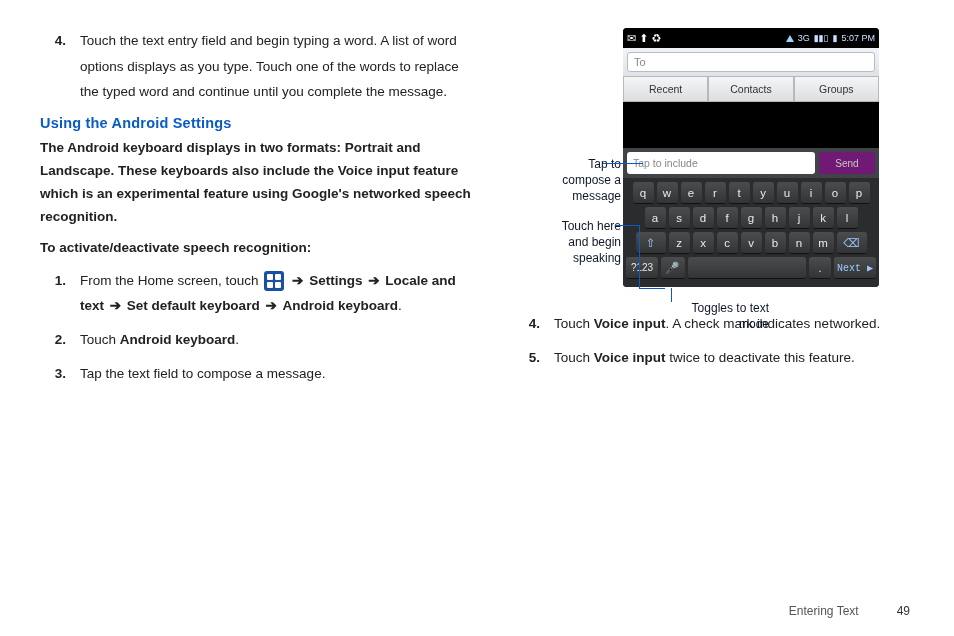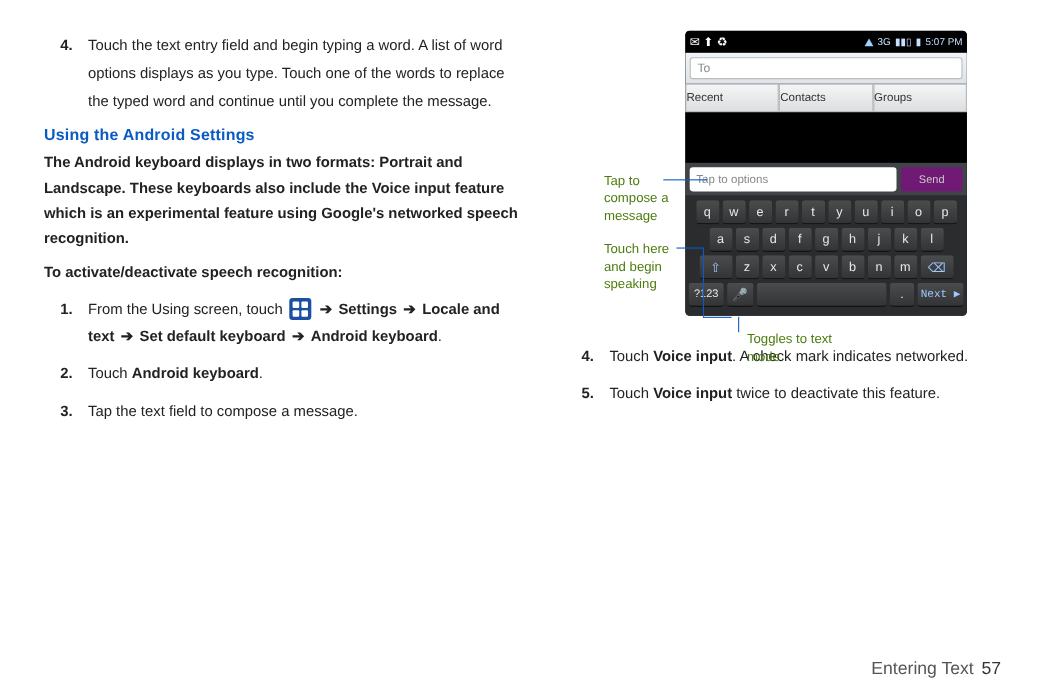--- a/index.html
+++ b/index.html
@@ -68,21 +68,21 @@
   }
   .to-input {
     background: #fff; border:1px solid #bbb; border-radius:3px;
     height: 20px; display:flex; align-items:center; padding:0 6px;
     font-size:11px; color:#888;
   }
   .tabs {
     display:flex; background:#e6e8ea;
   }
   .tabs .tab {
-    flex:1; text-align:left; font-size:10.5px; padding:6px 0;
+    flex:1; text-align:center; font-size:10.5px; padding:6px 0;
     background: linear-gradient(#f4f5f6,#dcdee0);
     border:1px solid #b8b8b8; color:#333;
   }
   .dark-area { background:#000; height:46px; }
   .compose-row {
     display:flex; gap:4px; padding:4px; background:#404448;
   }
   .compose-input {
     flex:1; background:#fff; border-radius:3px; height:22px;
     display:flex; align-items:center; padding:0 6px;
@@ -104,32 +104,32 @@
     border-bottom:1px solid #111;
   }
   .key.shift, .key.del { min-width:30px; color:#9fc8ff; }
   .key.fn { min-width:32px; font-size:10px;}
   .key.mic { min-width:24px; }
   .key.space { flex:1; }
   .key.dot { min-width:22px; }
   .key.next { min-width:42px; font-size:10px; color:#9fc8ff;font-family:Liberation Mono, monospace;}
   
   .callout {
-    position:absolute; font-size:12px; color:#4d7c0f; line-height:1.35;
-    text-align:left;
+    position:absolute; font-size:12px; color:#0f172a; line-height:1.35;
+    text-align:right;
   }
   .callout-line {
     position:absolute; border-top:1.5px solid #0a5bc4;
   }
   .callout-line.v { border-top:none; border-left:1.5px solid #0a5bc4; }
   
   .footer {
     position:absolute; bottom:18px; right:44px;
-    font-size:16px; color:#555;
-    display:flex; gap:7px; align-items:flex-start;
+    font-size:12px; color:#555;
+    display:flex; gap:38px; align-items:flex-start;
   }
   .footer .pnum { color:#333; }
 </style>
 </head>
 <body>
 
 <div class="cols">
 
   <div class="col col-left">
     <div class="step-row">
@@ -138,21 +138,21 @@
     </div>
 
     <div class="heading-blue">Using the Android Settings</div>
 
     <div class="para indent">The Android keyboard displays in two formats: Portrait and Landscape. These keyboards also include the Voice input feature which is an experimental feature using Google's networked speech recognition.</div>
     <div class="para indent">To activate/deactivate speech recognition:</div>
 
     <div class="step-row">
       <div class="step-num">1.</div>
       <div class="step-body">
-        <span>From the Using screen, touch </span>
+        <span>From the Home screen, touch </span>
         <span class="apps-icon">
             <span class="grid">
               <span></span>
               <span></span>
               <span></span>
               <span></span>
             </span>
           </span>
         <span class="arrow">➔</span>
         <span class="bold"> Settings </span>
@@ -197,21 +197,21 @@
           </div>
         </div>
         <div class="tabs">
           <div class="tab">Recent</div>
           <div class="tab">Contacts</div>
           <div class="tab">Groups</div>
         </div>
         <div class="dark-area"></div>
         <div class="compose-row">
           <div class="compose-input">
-            <span>Tap to options</span>
+            <span>Tap to include</span>
           </div>
           <div class="send-btn">Send</div>
         </div>
         <div class="kbd">
           <div class="krow">
             <div class="key">q</div>
             <div class="key">w</div>
             <div class="key">e</div>
             <div class="key">r</div>
             <div class="key">t</div>
@@ -278,14 +278,14 @@
       <div class="step-body">
         <span>Touch </span><span class="bold">Voice input</span><span> twice to deactivate this feature.</span>
       </div>
     </div>
 
   </div>
 </div>
 
 <div class="footer">
   <span>Entering Text</span>
-  <span class="pnum">57</span>
+  <span class="pnum">49</span>
 </div>
 
 </body></html>

